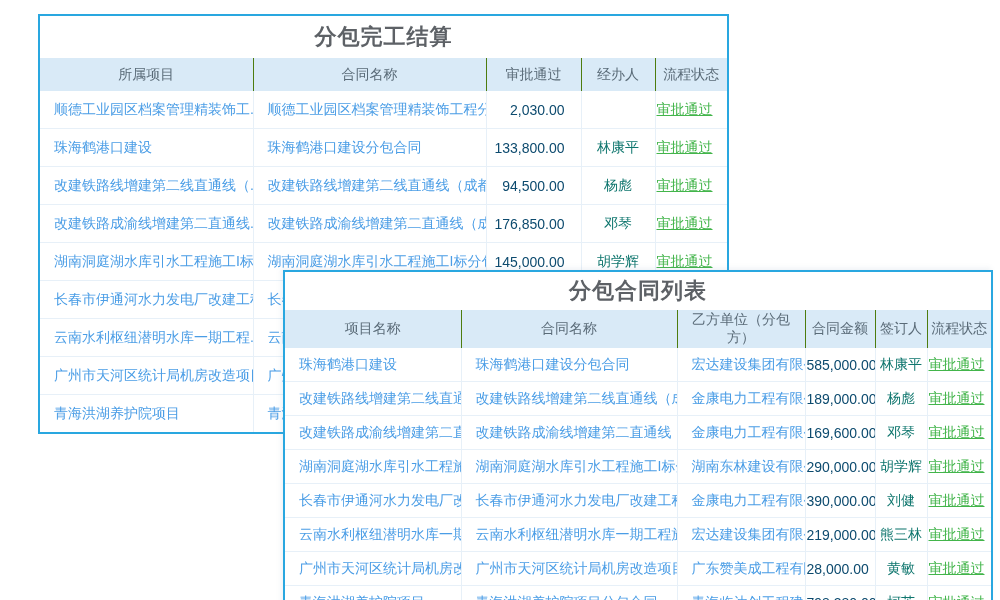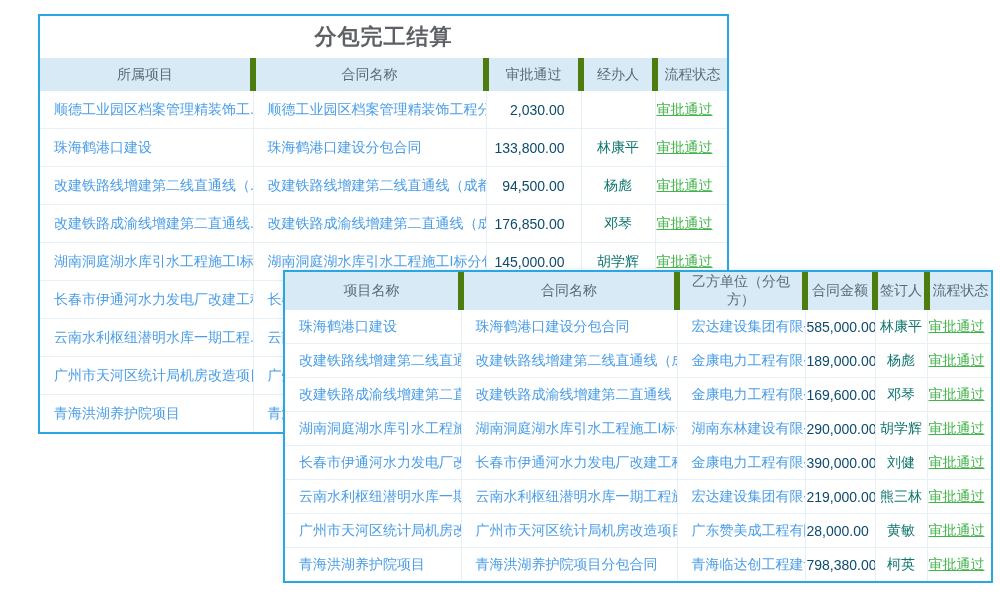--- a/index.html
+++ b/index.html
@@ -39,21 +39,21 @@
   }
   th {
     background: #d9eaf7;
     color: #5a6b78;
     font-weight: normal;
     font-size: 14px;
     text-align: center;
   }
   #panel1 th { height: 31px; }
   #panel2 th { height: 30px; }
-  th:not(:last-child) { border-right: 6px solid #4d7c0f; }
+  th:not(:last-child) { border-right: 1px solid #4d7c0f; }
 
   td {
     font-size: 14px;
     overflow: hidden;
     white-space: nowrap;
   }
   #panel1 td { height: 35px; }
   #panel2 td { height: 31px; }
   td:not(:last-child) { border-right: 1px solid #e7f0f8; }
   tbody tr td { border-top: 1px solid #e7f0f8; }
@@ -155,20 +155,21 @@
           <td class="cell-link"><span>青海洪</span></td>
           <td class="cell-amount"><span></span></td>
           <td class="cell-person"><span></span></td>
           <td class="cell-status"><span></span></td>
         </tr>
       </tbody>
   </table>
 </div>
 
 <div id="panel2" class="panel">
+  <div class="panel-title">分包合同列表</div>
   <table>
     <colgroup>
       <col style="width:176px">
         <col style="width:216px">
         <col style="width:128px">
         <col style="width:70px">
         <col style="width:52px">
         <col style="width:64px">
     </colgroup>
     <thead>

